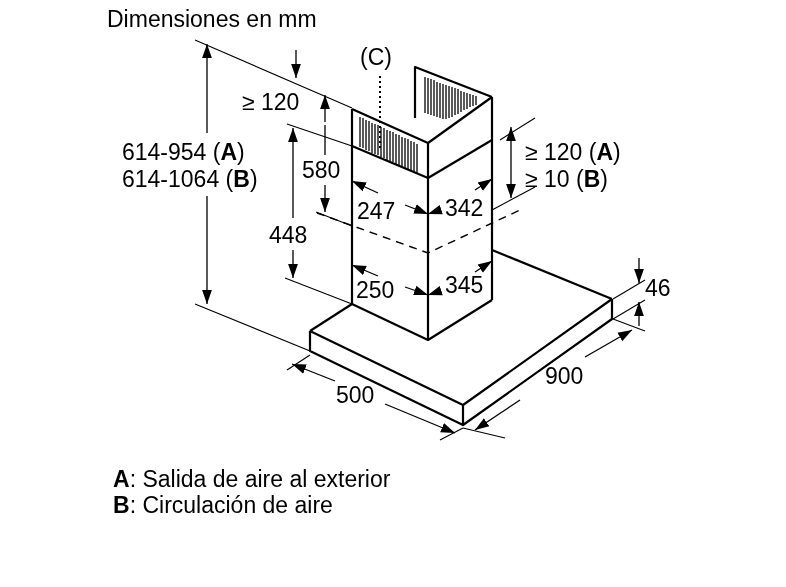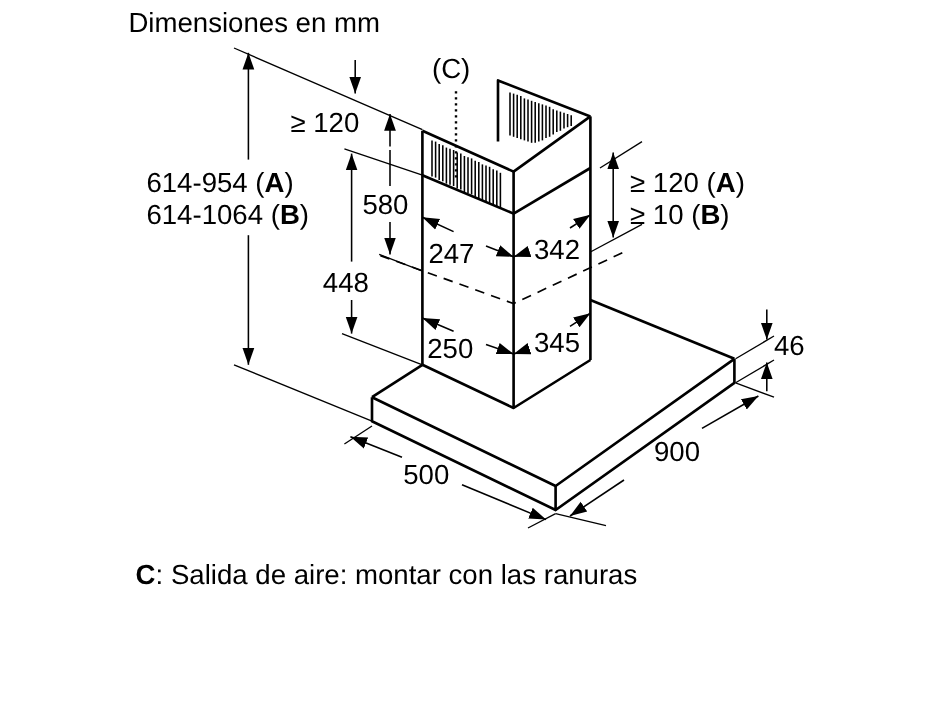--- a/index.html
+++ b/index.html
@@ -169,14 +169,15 @@
   <text class="lbl" x="356" y="298">250</text>
   <text class="lbl" x="445" y="293">345</text>
   <text class="lbl" x="525" y="160"><tspan>≥ 120</tspan> (<tspan class="bold">A</tspan>)</text>
   <text class="lbl" x="525" y="187"><tspan>≥ 10</tspan> (<tspan class="bold">B</tspan>)</text>
   <text class="lbl" x="645" y="296">46</text>
   <text class="lbl" x="336" y="403">500</text>
   <text class="lbl" x="545" y="384">900</text>
 </svg>
 
 <div class="legend">
-  <div class="legend-row"><span class="legend-key">C</span><span>: Salida de aire: montar con las ranuras</span></div>
+  <div class="legend-row"><span class="legend-key">A</span><span>: Salida de aire al exterior</span></div>
+  <div class="legend-row"><span class="legend-key">B</span><span>: Circulación de aire</span></div>
 </div>
 
 </body></html>

